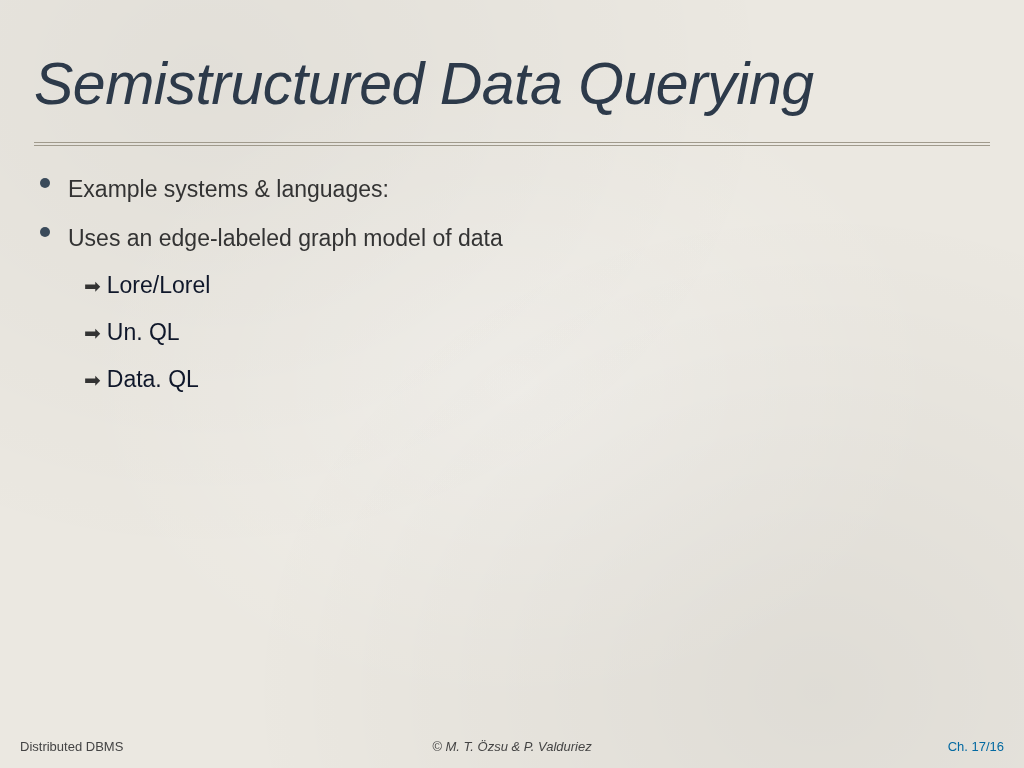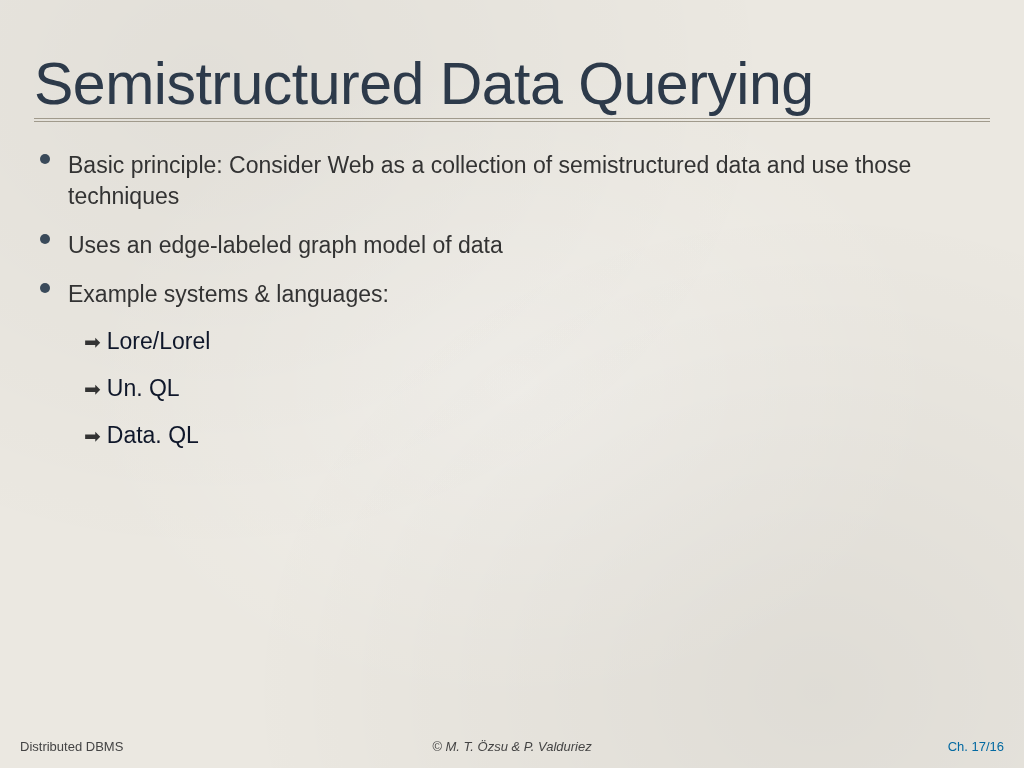--- a/index.html
+++ b/index.html
@@ -18,20 +18,22 @@
     width: 100%;
     height: 100%;
     padding: 50px 34px 0 34px;
     position: relative;
   }
   .title {
     font-size: 59px;
     font-weight: 400;
     color: #2d3a4a;
     letter-spacing: -0.5px;
+    margin-bottom: 24px;
+    font-style: italic;
   }
   .divider {
     border: none;
     border-top: 4px double #a09a8c;
     margin-bottom: 28px;
   }
   .content {
     padding-left: 6px;
   }
   .bullet-item {
@@ -95,33 +97,29 @@
 </style>
 </head>
 <body>
 
 <div class="slide">
   <h1 class="title">Semistructured Data Querying</h1>
   <hr class="divider">
 
   <div class="content">
 
+
     <div class="bullet-item">
       <span class="bullet-dot"></span>
-      <span class="bullet-text">Basic principle: Consider Web as a collection of semistructured data and use those techniques</span>
+      <span class="bullet-text">Example systems &amp; languages:</span>
     </div>
 
     <div class="bullet-item">
       <span class="bullet-dot"></span>
       <span class="bullet-text">Uses an edge-labeled graph model of data</span>
-    </div>
-
-    <div class="bullet-item">
-      <span class="bullet-dot"></span>
-      <span class="bullet-text">Example systems &amp; languages:</span>
     </div>
 
     <div class="sub-list">
       <div class="sub-item">
         <span class="arrow">➡</span>
         <span class="sub-text">Lore/Lorel</span>
       </div>
       <div class="sub-item">
         <span class="arrow">➡</span>
         <span class="sub-text">Un. QL</span>

